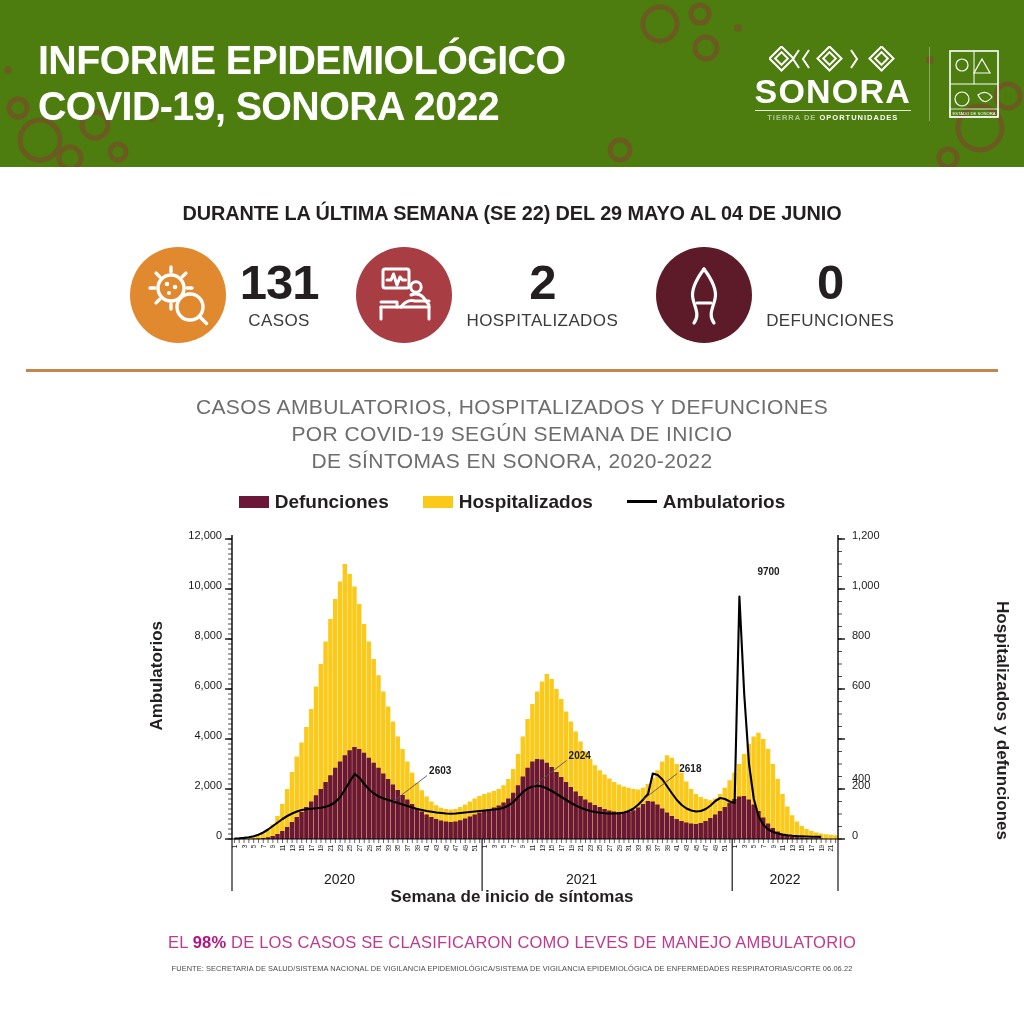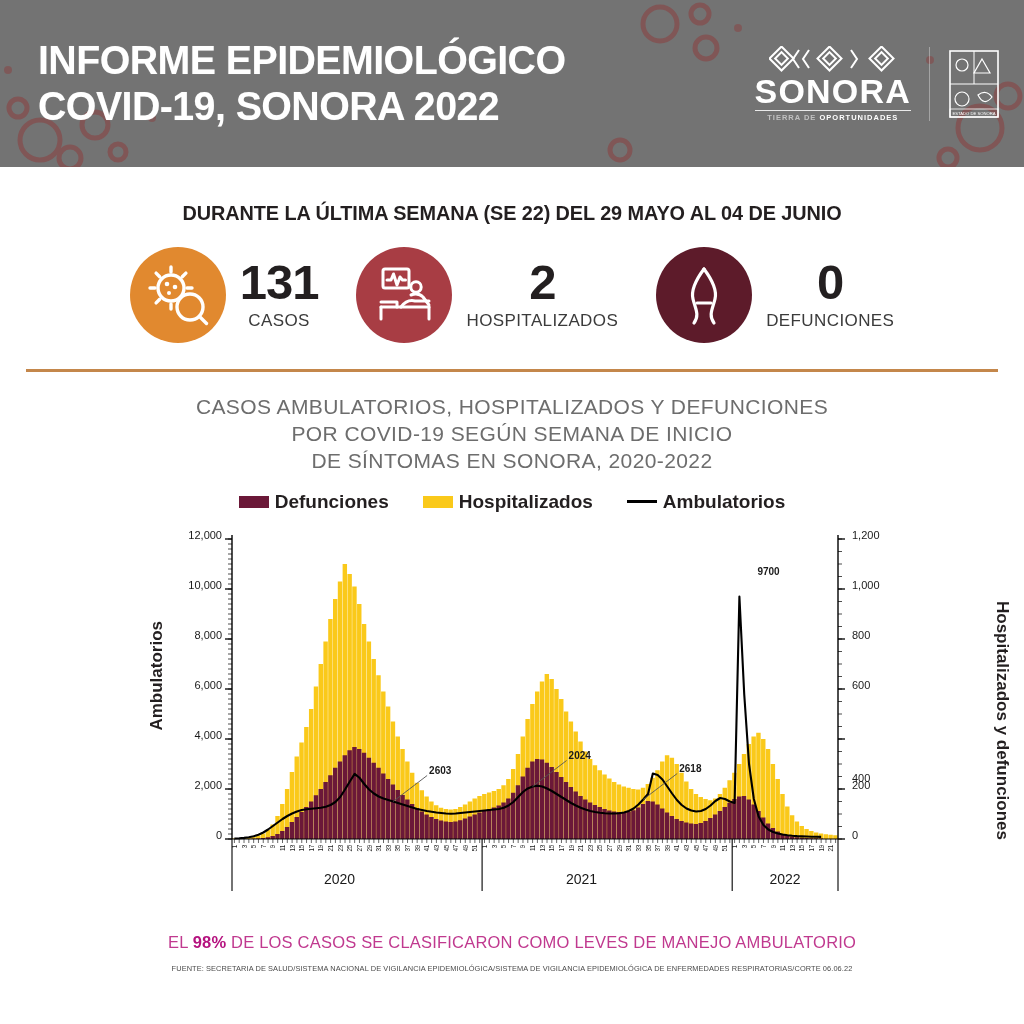--- a/index.html
+++ b/index.html
@@ -9,21 +9,21 @@
     background: #ffffff;
     color: #231f20;
     overflow: hidden;
   }
   .page { position: relative; width: 1024px; height: 1024px; background: #fff; }
 
   
   .header {
     position: relative;
     height: 167px;
-    background: #737373;
+    background: #4d7c0f;
     overflow: hidden;
     display: flex;
     align-items: center;
   }
   .header-motif { position: absolute; inset: 0; opacity: .55; pointer-events: none; }
   .header-title {
     position: relative;
     margin-left: 38px;
     color: #fff;
     font-family: "Liberation Sans", sans-serif;
@@ -311,20 +311,21 @@
     </div>
     <div class="legend-item">
       <span class="swatch-line"></span>
       <span>Ambulatorios</span>
     </div>
   </div>
 
   <div class="plot-wrap">
     <div class="axis-title-left">Ambulatorios</div>
     <div class="axis-title-right">Hospitalizados y defunciones</div>
+    <div class="xaxis-title">Semana de inicio de síntomas</div>
     <svg id="plot-svg" width="1024" height="400" viewBox="0 0 1024 400">
         <rect x="232" y="317.5" width="4.424761904761905" height="0.5" fill="#fac91a"></rect>
         <rect x="236.8095238095238" y="317.25" width="4.424761904761905" height="0.75" fill="#fac91a"></rect>
         <rect x="241.61904761904762" y="317" width="4.424761904761905" height="1" fill="#fac91a"></rect>
         <rect x="246.42857142857142" y="316.5" width="4.424761904761905" height="1.5" fill="#fac91a"></rect>
         <rect x="251.23809523809524" y="315.75" width="4.424761904761905" height="2.25" fill="#fac91a"></rect>
         <rect x="251.23809523809524" y="317.75" width="4.424761904761905" height="0.25" fill="#6b1838"></rect>
         <rect x="256.04761904761904" y="314.5" width="4.424761904761905" height="3.5" fill="#fac91a"></rect>
         <rect x="256.04761904761904" y="317.5" width="4.424761904761905" height="0.5" fill="#6b1838"></rect>
         <rect x="260.85714285714283" y="312.5" width="4.424761904761905" height="5.5" fill="#fac91a"></rect>

